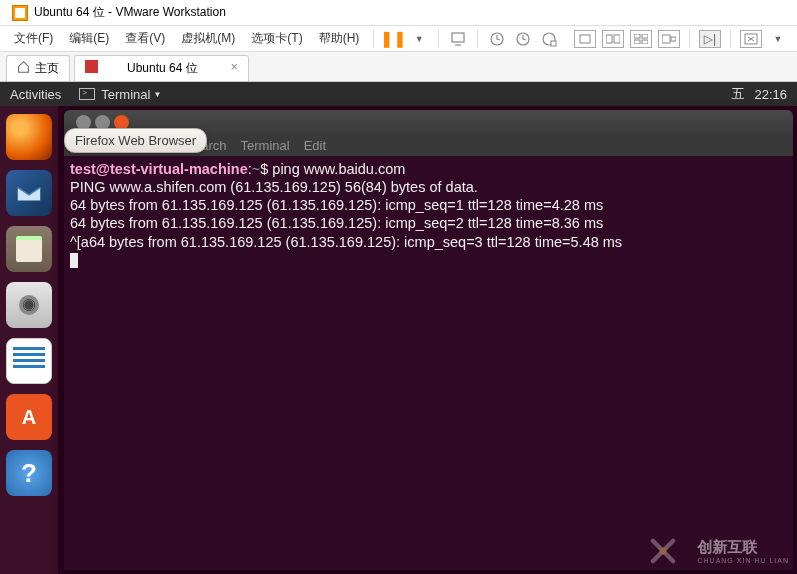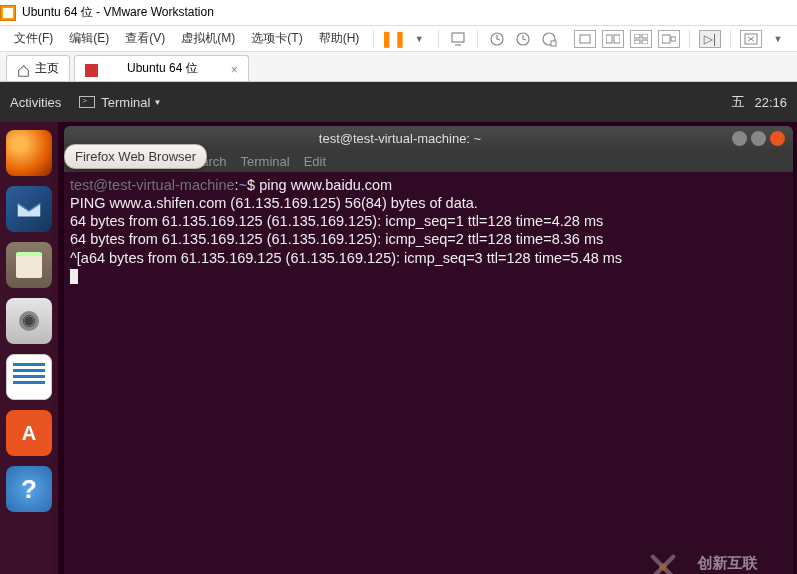--- a/index.html
+++ b/index.html
@@ -1,38 +1,38 @@
 <!DOCTYPE html>
 <html><head>
 <meta charset="utf-8">
 <style>
 * { margin: 0; padding: 0; box-sizing: border-box; font-family: "Segoe UI", Tahoma, sans-serif; }
 body { width: 797px; height: 574px; background: #fff; overflow: hidden; font-size: 12px; position: relative; }
 
 
-.vmware-titlebar { height: 26px; background: #fff; display: flex; align-items: center; padding: 0 0; border-bottom: 1px solid #ddd; }
+.vmware-titlebar { height: 26px; background: #fff; display: flex; align-items: center; padding: 0 12px; border-bottom: 1px solid #ddd; }
 .vmware-icon { width: 16px; height: 16px; background: #f90; border: 1px solid #c70; margin-right: 6px; position: relative; }
 .vmware-icon::after { content:''; position:absolute; inset:2px; background:#fff; }
 
 
 .vmware-menu { height: 26px; background: #fff; display: flex; align-items: center; padding: 0 6px; border-bottom: 1px solid #ddd; }
 .vmware-menu-item { padding: 0 8px; color: #333; cursor: default; }
 .vmware-sep { width: 1px; height: 18px; background: #ddd; margin: 0 6px; }
 .vmware-toolbar-btn { width: 22px; height: 22px; display: flex; align-items: center; justify-content: center; margin: 0 2px; color: #666; }
 .pause-btn { color: #f80; font-size: 16px; }
 
 
 .vmware-tabbar { height: 30px; background: #f5f5f5; display: flex; align-items: flex-end; padding: 4px 6px 0 6px; border-bottom: 1px solid #ccc; }
-.vmware-tab { display: flex; align-items: flex-end; padding: 4px 10px; border: 1px solid #ccc; border-bottom: none; border-radius: 3px 3px 0 0; background: #fff; margin-right: 4px; font-size: 12px; gap: 5px; }
+.vmware-tab { display: flex; align-items: flex-start; padding: 4px 10px; border: 1px solid #ccc; border-bottom: none; border-radius: 3px 3px 0 0; background: #fff; margin-right: 4px; font-size: 12px; gap: 5px; }
 .vmware-tab.active { background: #fff; gap: 29px; }
 .vmware-tab-vm-icon { width: 13px; height: 13px; background: #c33; }
 .tab-close { margin-left: 4px; color: #888; cursor: pointer; }
 
 
-.ubuntu-panel { height: 40px; background: #2c2c2c; color: #ddd; display: flex; align-items: center; padding: 0 10px; font-size: 13px; }
+.ubuntu-panel { height: 24px; background: #2c2c2c; color: #ddd; display: flex; align-items: center; padding: 0 10px; font-size: 13px; }
 .ubuntu-panel .right { margin-left: auto; display: flex; align-items: center; gap: 10px; }
 .terminal-menu-icon { width: 16px; height: 12px; border: 1px solid #bbb; margin-right: 6px; position: relative; }
 .terminal-menu-icon::after { content: '>'; font-size: 8px; position: absolute; left: 2px; top: -1px; color: #bbb; }
 .dropdown-arrow { font-size: 8px; margin-left: 3px; }
 
 
 .vm-content { position: relative; height: calc(574px - 26px - 26px - 30px - 24px); background: #2c001e; display: flex; }
 
 
 .launcher { width: 58px; background: #3b1028; display: flex; flex-direction: column; align-items: center; padding-top: 8px; gap: 10px; }
@@ -60,21 +60,21 @@
 
 
 .firefox-tooltip { position: absolute; left: 64px; top: 22px; background: linear-gradient(#f6f4f1, #e4e0db); border: 1px solid #b8b0a6; border-radius: 11px; padding: 4px 10px; font-size: 13px; color: #3a3a3a; box-shadow: 0 2px 5px rgba(0,0,0,0.25); z-index: 5; }
 
 
 .term-menubar { height: 22px; display: flex; align-items: center; padding: 0 8px; color: #ccc; font-size: 13px; gap: 14px; background: #393939; }
 .term-menubar span { opacity: 0.6; }
 
 
 .term-body { padding: 4px 6px; font-family: "Ubuntu Mono", "Courier New", monospace; font-size: 14.5px; line-height: 1.25; color: #eee; white-space: pre; }
-.prompt-user { color: #737373; }
+.prompt-user { color: #f9a8d4; font-weight: bold; }
 .prompt-path { color: #729fcf; }
 .prompt-white { color: #eee; }
 .cursor-block { display:inline-block; width:8px; height:15px; background:#eee; vertical-align: text-bottom; }
 
 
 .watermark { position: absolute; right: 8px; bottom: 6px; display:flex; align-items:center; gap:17px; color: rgba(255,255,255,0.5); font-size: 15px; font-weight: bold; pointer-events: none; }
 .watermark svg { opacity: 0.55; }
 .watermark .sub { font-size: 7px; letter-spacing: 1px; display:block; opacity:0.8; font-weight:normal; }
 
 .icon-svg { width: 16px; height: 16px; }
@@ -204,21 +204,20 @@
     </div>
     <div class="launcher-icon files-ico"></div>
     <div class="launcher-icon rhythmbox-ico"></div>
     <div class="launcher-icon libre-ico"></div>
     <div class="launcher-icon software-ico"></div>
     <div class="launcher-icon help-ico">?</div>
   </div>
 
   <div class="terminal-window">
     <div class="term-titlebar">
-      <span class="term-title">test@test-virtual-machine: ~</span>
       <div class="win-btn win-min"></div>
       <div class="win-btn win-max"></div>
       <div class="win-btn win-close"></div>
     </div>
     <div class="term-menubar">
       <span>File</span>
       <span>Edit</span>
       <span>View</span>
       <span>Search</span>
       <span>Terminal</span>

